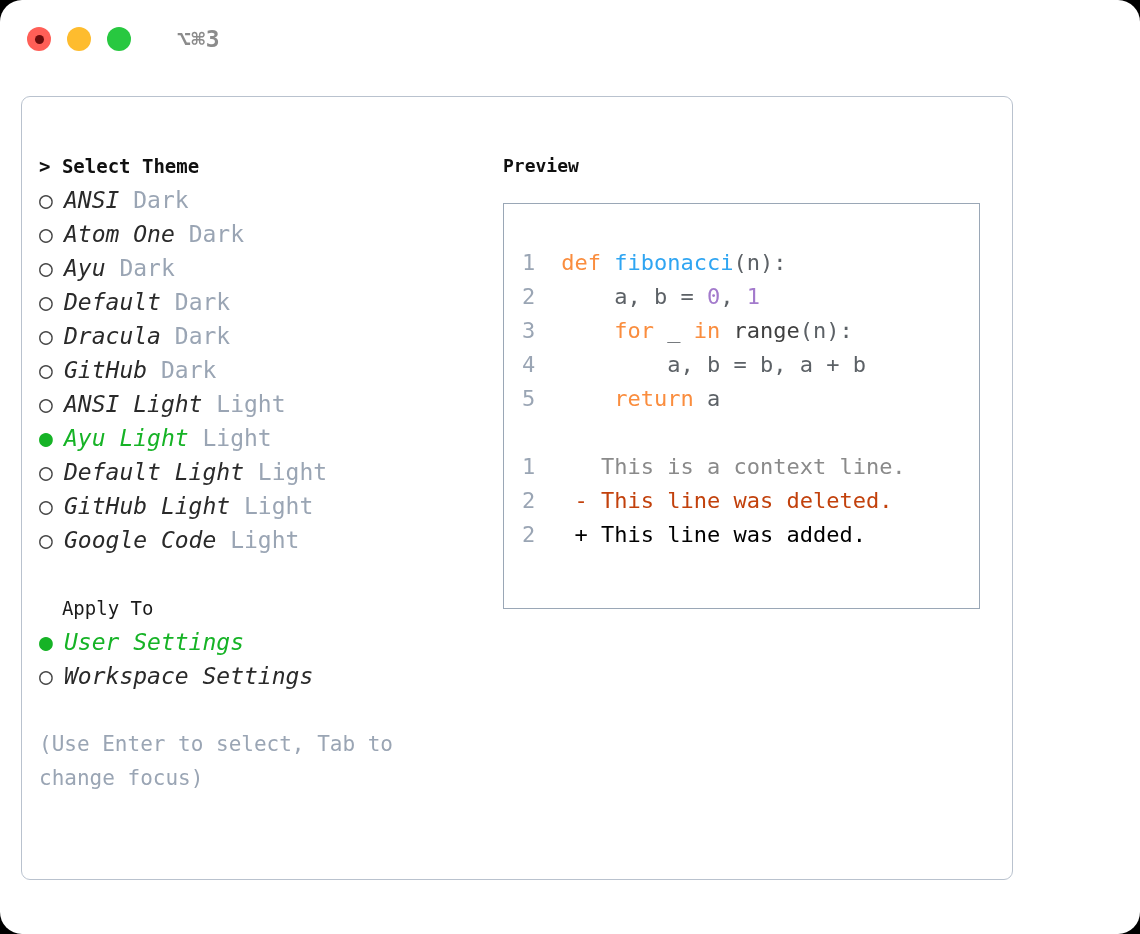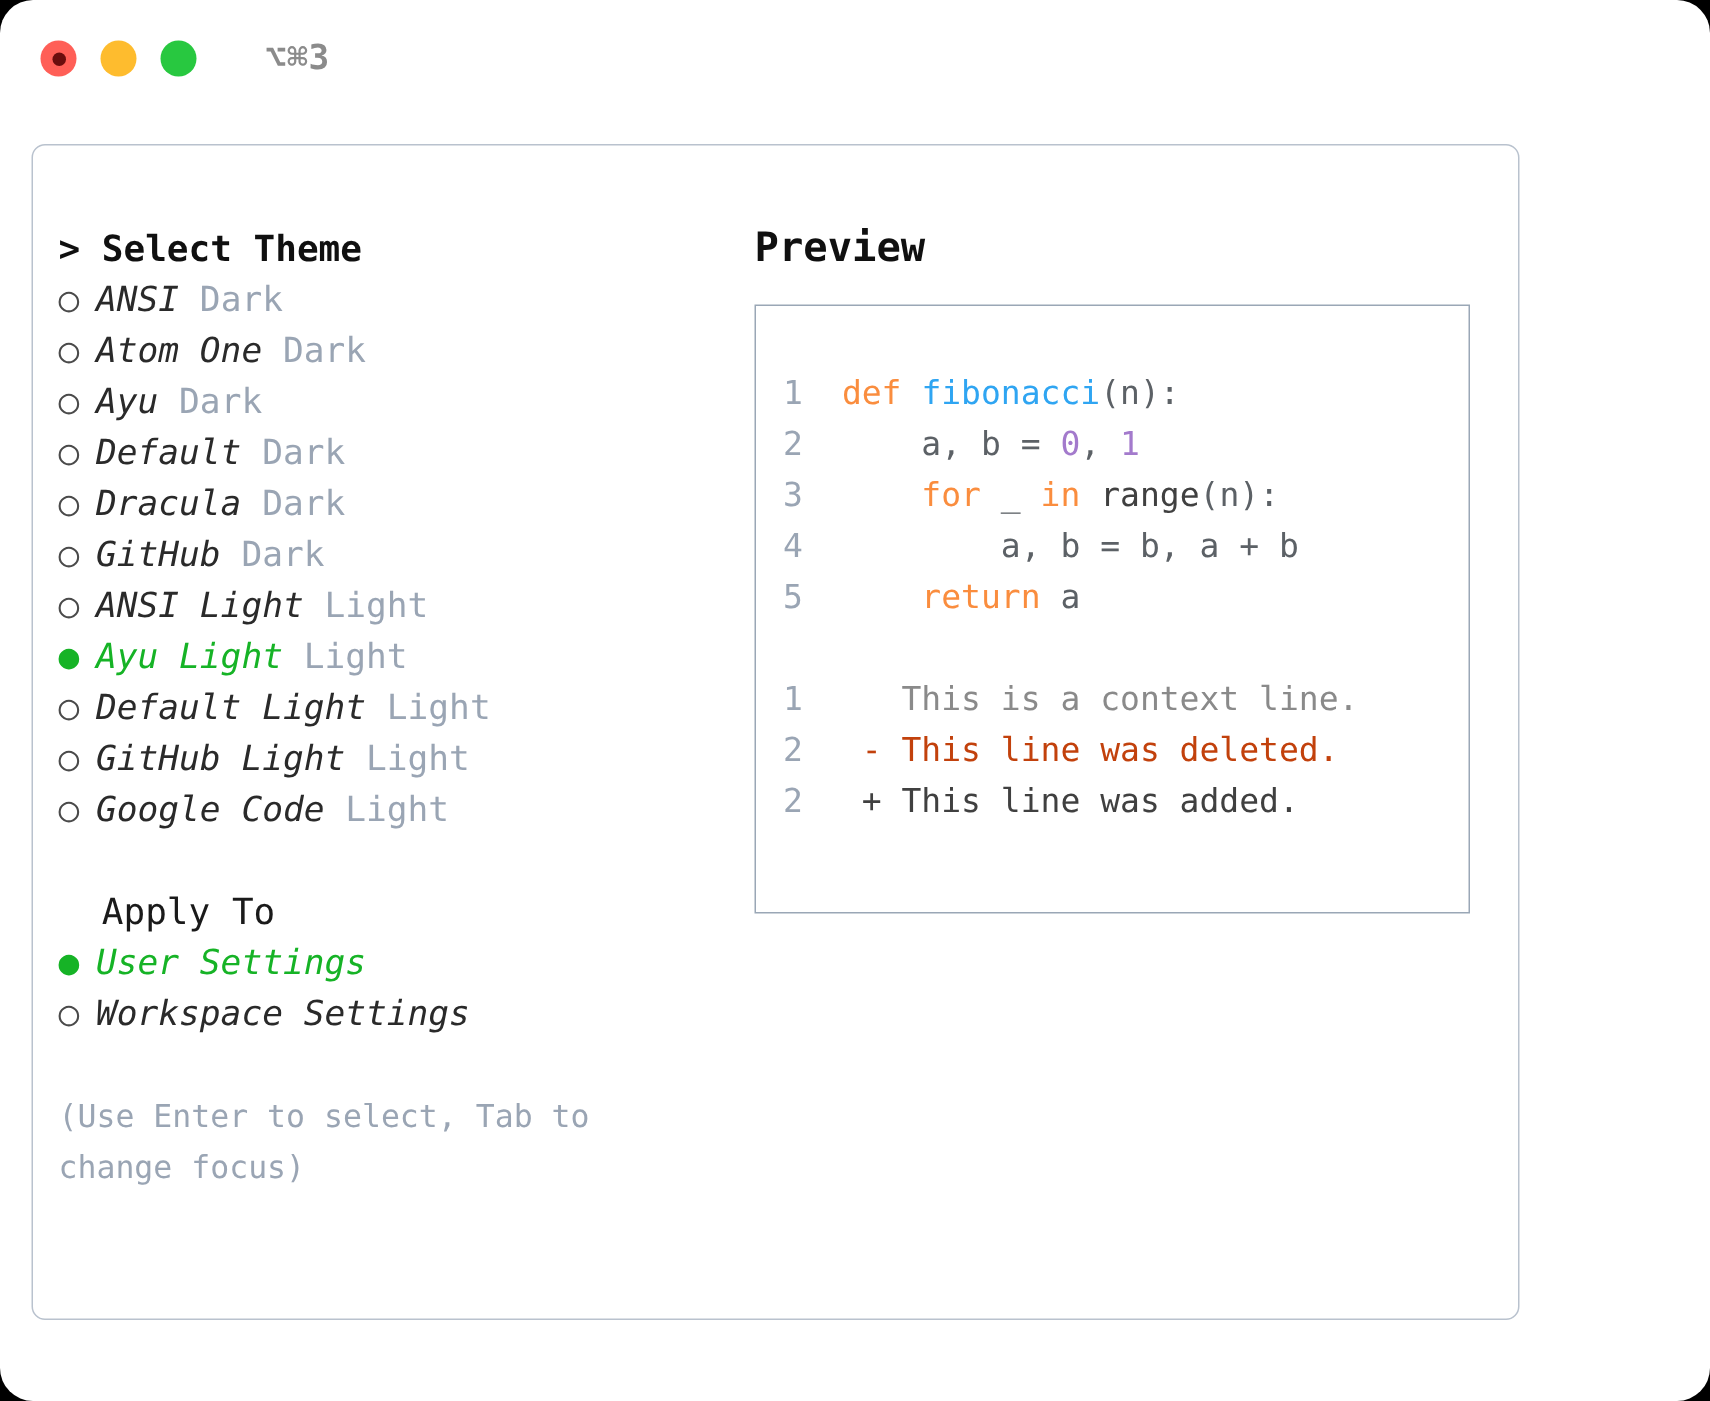--- a/index.html
+++ b/index.html
@@ -81,21 +81,21 @@
 
   
   .left-col {
     position: absolute;
     left: 17px;
     top: 52px;
     width: 460px;
   }
 
   .section-head {
-    font-size: 24px;
+    font-size: 19px;
     font-weight: bold;
     color: #101010;
     height: 34px;
     line-height: 34px;
     white-space: pre;
   }
   .section-head.unfocused {
     font-weight: normal;
     color: #1a1a1a;
   }
@@ -128,21 +128,21 @@
   }
 
   
   .right-col {
     position: absolute;
     left: 481px;
     top: 52px;
     width: 495px;
   }
   .preview-title {
-    font-size: 27px;
+    font-size: 18px;
     font-weight: bold;
     color: #101010;
     height: 34px;
     line-height: 34px;
   }
   .preview-box {
     margin-top: 20px;
     width: 477px;
     height: 406px;
     border: 1.8px solid #9aa7b6;
@@ -164,21 +164,21 @@
 
   
   .tok-kw    { color: #fa8d3e; }
   .tok-fn    { color: #2fa5f2; }
   .tok-num   { color: #a37acc; }
   .tok-builtin { color: #404040; }
   .tok-plain { color: #5c6166; }
 
   .diff-ctx { color: #8a8a8a; }
   .diff-del { color: #c2410c; }
-  .diff-add { color: #404040; margin-top: 36px; }
+  .diff-add { color: #000000; margin-top: 36px; }
 </style>
 </head>
 <body>
 
 <div class="window">
 
   <div class="titlebar">
     <div class="lights">
       <div class="light red">
         <div class="rec-dot"></div>

